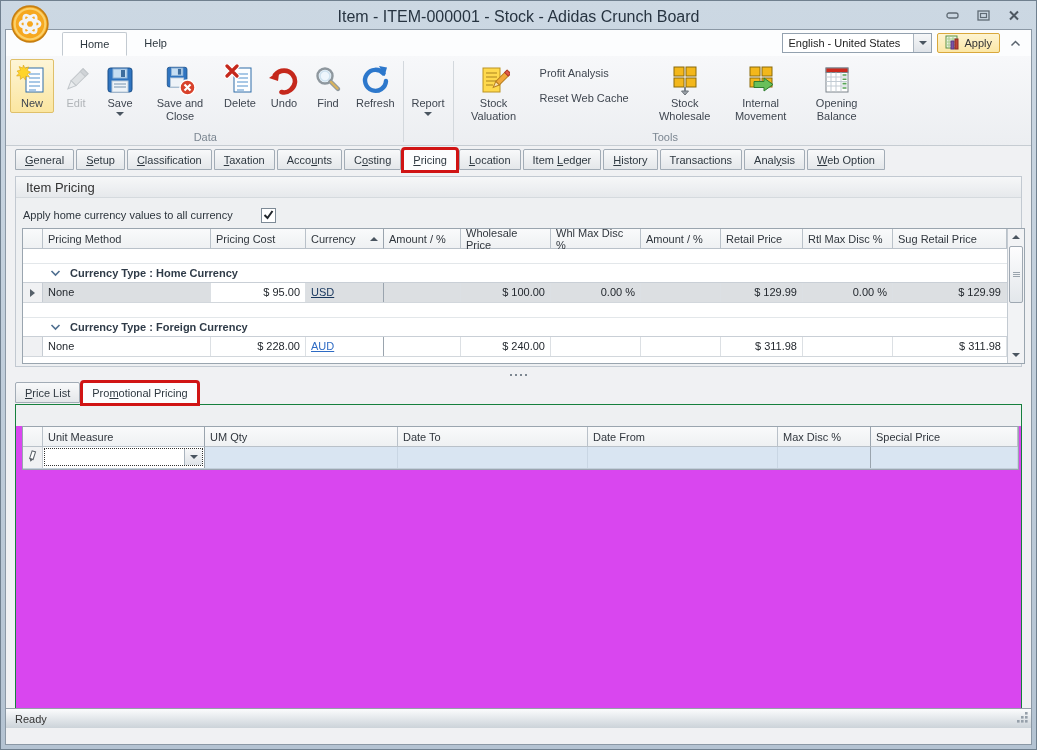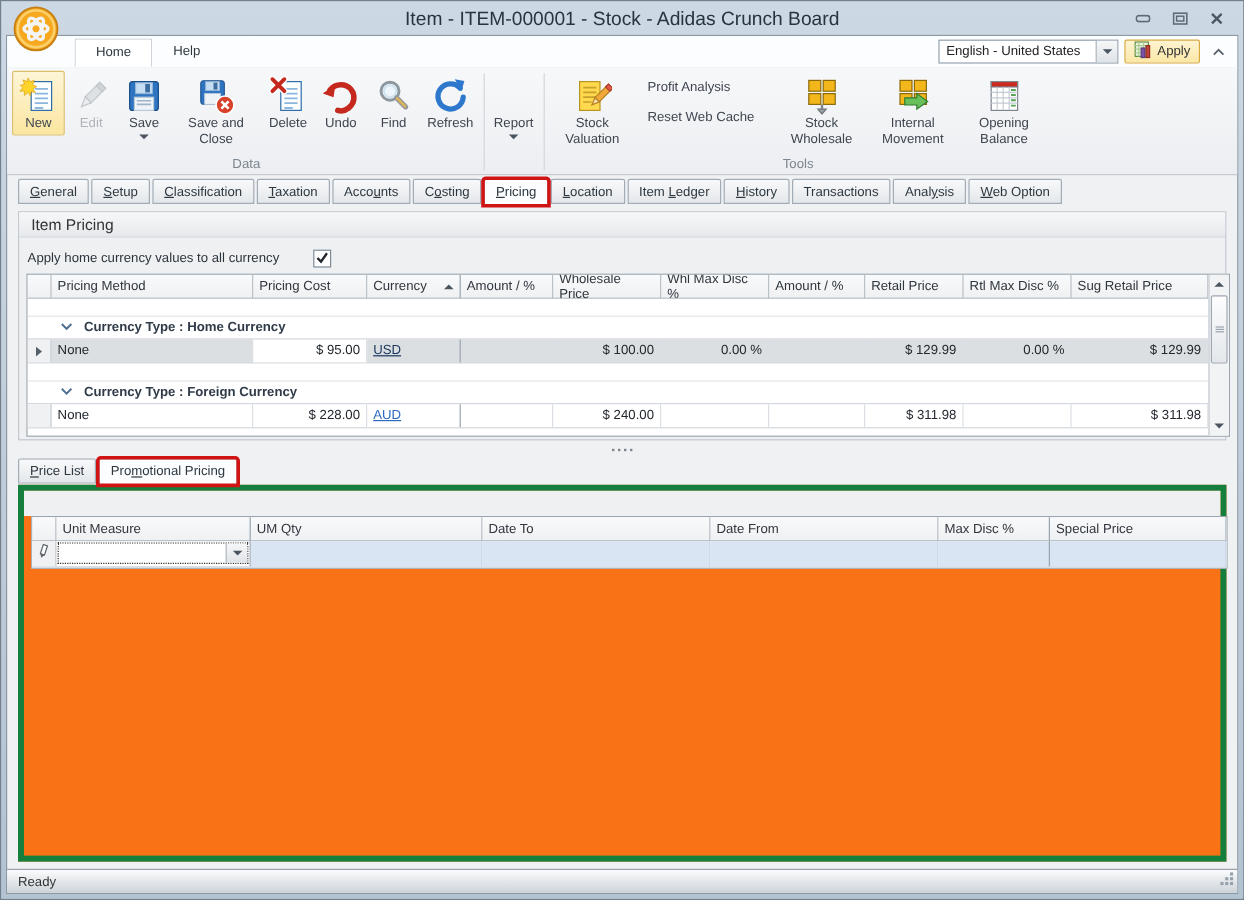--- a/index.html
+++ b/index.html
@@ -79,29 +79,29 @@
   .vsb{position:absolute;top:0;right:0;bottom:0;width:17px;background:#f2f3f5;border-left:1px solid #c3cad1;box-sizing:border-box;}
   .sbbtn{position:absolute;left:0;right:0;height:16px;display:flex;align-items:center;justify-content:center;}
   .sbthumb{position:absolute;left:1px;right:1px;top:17px;height:55px;border:1px solid #9fa8b2;border-radius:2px;
     background:linear-gradient(#fdfdfe,#e3e7eb);display:flex;align-items:center;justify-content:center;flex-direction:column;gap:1px;}
   .sbthumb i{display:block;width:7px;height:1px;background:#9aa4ad;}
   
   .splitter{position:absolute;left:0;right:0;top:338px;height:13px;display:flex;align-items:center;justify-content:center;gap:3px;}
   .splitter i{width:2px;height:2px;background:#7d8790;display:block;}
   
   .lowtabs{position:absolute;left:9px;top:352px;display:flex;gap:2px;height:23px;}
-  .lowpanel{position:absolute;left:9px;right:9px;top:374px;bottom:26px;background:#f97316;border:5px solid #15803d;box-sizing:border-box;padding-left:37px;}
+  .lowpanel{position:absolute;left:9px;right:9px;top:374px;bottom:26px;background:#d946ef;border:1px solid #15803d;box-sizing:border-box;padding-left:37px;}
   .paneltop{position:absolute;left:0;right:0;top:0;height:21px;background:#eef0f2;}
   .lowgrid{position:absolute;left:6px;top:21px;width:997px;border:1px solid #9aa5af;background:#fff;box-sizing:border-box;}
   .editrow{display:flex;height:22px;box-sizing:border-box;border-bottom:1px solid #c3cedb;background:#fff;}
   .bluecell{background:#d9e5f2;border-right:1px solid #c9d6e4;box-sizing:border-box;}
   .umcombo{flex:1;margin:1px;height:18px;display:flex;border:1px dotted #333;background:#fff;box-sizing:border-box;}
   .umcombo .val{flex:1;}
   
-  .statusbar{position:absolute;left:0;right:0;bottom:0;height:20px;background:linear-gradient(#fbfcfd,#ccd3d9);
+  .statusbar{position:absolute;left:0;right:0;bottom:16px;height:20px;background:linear-gradient(#fbfcfd,#ccd3d9);
     border-top:1px solid #95a0aa;display:flex;align-items:center;padding:0 9px;font-size:11px;color:#333;box-sizing:border-box;}
   .grip{position:absolute;right:2px;bottom:2px;}
 </style>
 </head>
 <body>
 
 <div id="window">
   <div class="titlebar">
     <div class="apptitle">Item - ITEM-000001 - Stock - Adidas Crunch Board</div>
     <div class="winbtns">

